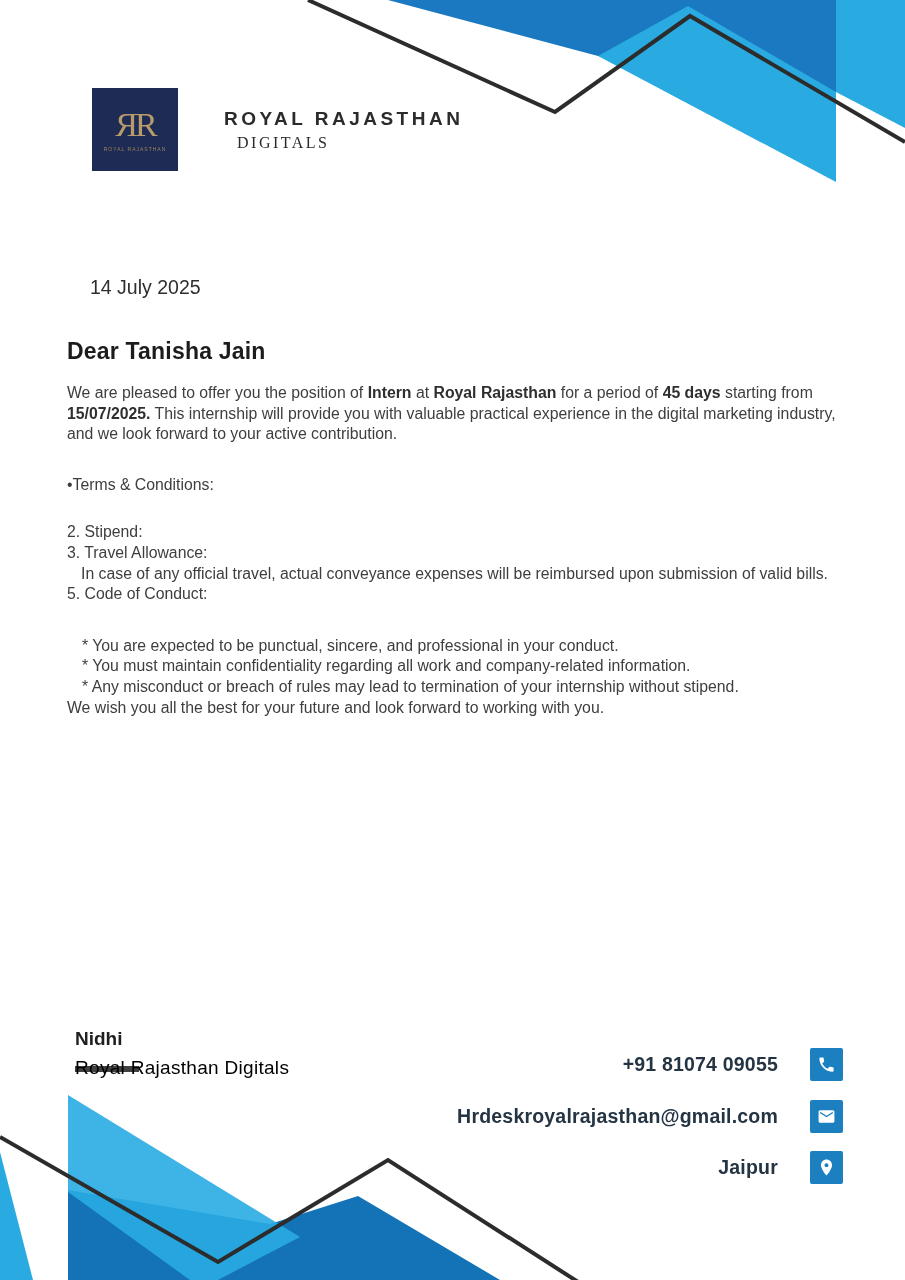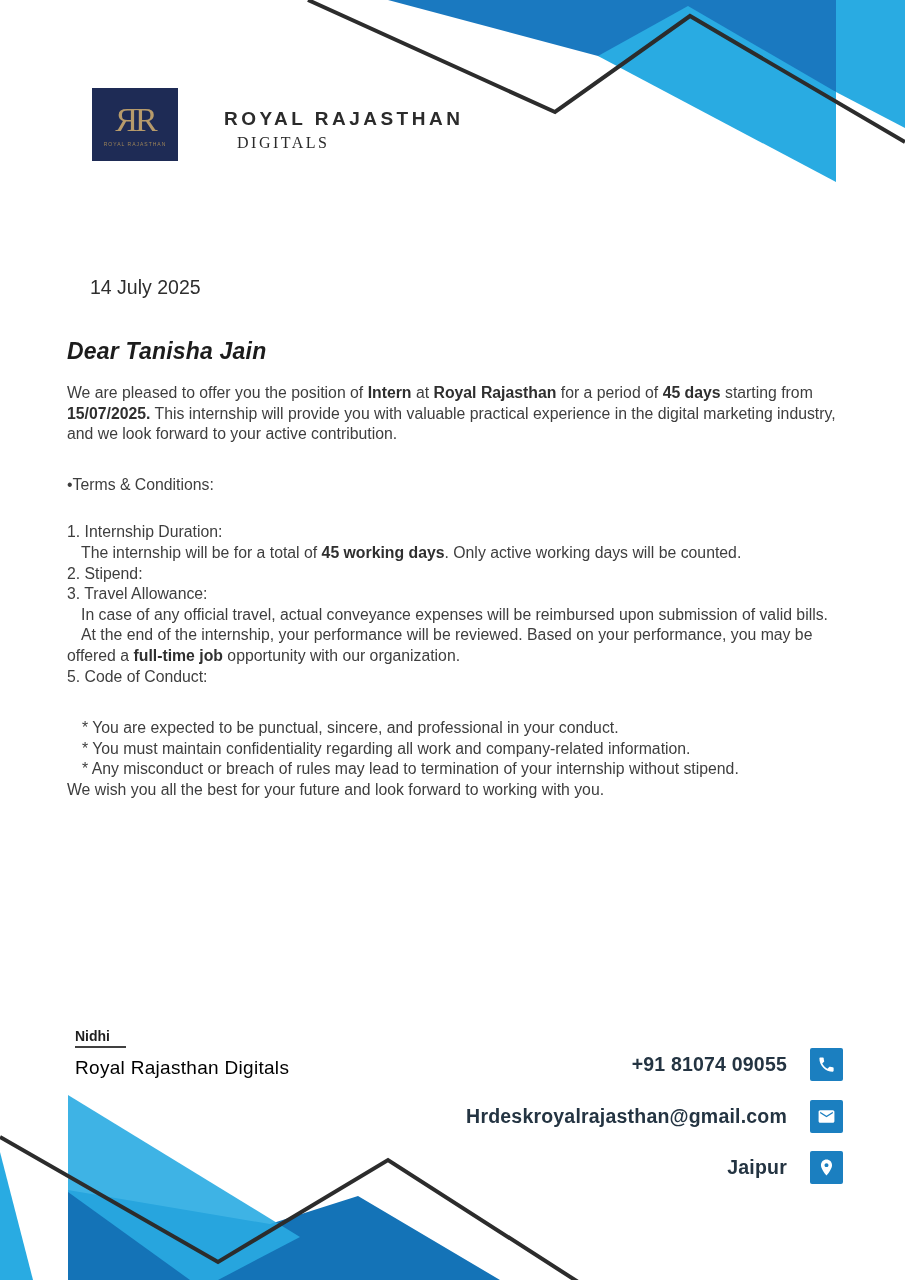--- a/index.html
+++ b/index.html
@@ -8,21 +8,21 @@
     background:#ffffff; overflow:hidden;
     font-family:"Liberation Sans", sans-serif;
     -webkit-font-smoothing:antialiased;
   }
   svg.deco { position:absolute; display:block; pointer-events:none; }
   #deco-top { top:0; left:0; }
   #deco-bottom { bottom:0; left:0; }
 
   
   .logo {
-    position:absolute; left:92px; top:88px; width:86px; height:73px;
+    position:absolute; left:92px; top:88px; width:86px; height:83px;
     background:#1e2b55; display:flex; flex-direction:column;
     align-items:center; justify-content:center;
   }
   .logo .monogram {
     font-family:"Liberation Serif", serif; font-size:34px; line-height:34px;
     color:#b79b6b; letter-spacing:-3px;
   }
   .logo .caption {
     font-size:5px; letter-spacing:1px; color:#9d8458; margin-top:4px; white-space:nowrap;
   }
@@ -31,41 +31,41 @@
   .brand .sub  { font-size:16px; font-weight:400; letter-spacing:2.5px; margin:4px 0 0 13px;font-family:Liberation Serif, serif; }
 
   
   .date { position:absolute; left:90px; top:276px; font-size:19.5px; color:#2e2e2e;text-align:center; }
   .letter {
     position:absolute; left:67px; top:338px; width:772px;
     font-size:15.8px; line-height:20.6px; color:#3e3e3e;
   }
   .letter h1 {
     margin:0 0 19px 0; font-size:23px; line-height:26px;
-    font-weight:800; color:#1c1c1c; letter-spacing:0.2px;font-style:italic;
+    font-weight:800; color:#1c1c1c; letter-spacing:0.2px;
   }
   .letter p, .letter .block { margin:0; }
   .intro        { margin:0 0 30px 0 !important; }
   .terms-title  { margin:0 0 27px 0 !important; }
   .section      { margin:0 0 31px 0; }
   .sec-body     { text-indent:14px; }
   .conduct-title{ margin:0 0 31px 0 !important; }
   .bullets      { margin:0 0 32px 0; padding-left:15px; }
   .bseg         { font-weight:700; color:#2f2f2f; }
 
   
   .sig-name {
-    position:absolute; left:75px; top:1028px; font-size:14px; font-weight:700;
-    color:#1f1f1f; border-bottom:2px solid #404040; padding:0 16px 2px 0;
+    position:absolute; left:75px; top:1028px; font-size:19px; font-weight:700;
+    color:#1f1f1f; border-bottom:6px solid #404040; padding:0 16px 16px 0;
   }
   .sig-company {
     position:absolute; left:75px; top:1057px; font-size:19px; color:#000000; letter-spacing:0.3px;
   }
   .contact-row {
-    position:absolute; right:62px; display:flex; align-items:center; gap:23px;
+    position:absolute; right:62px; display:flex; align-items:center; gap:32px;
   }
   .contact-row .label { font-size:19.5px; font-weight:600; color:#243442; letter-spacing:0.2px; }
   .icon-box {
     width:33px; height:33px; background:#1b7fc0; border-radius:2px;
     display:flex; align-items:center; justify-content:center; flex:0 0 auto;
   }
   .icon-box svg { width:19px; height:19px; fill:#ffffff; display:block; }
   #row-phone    { top:1048px; }
   #row-email    { top:1100px; }
   #row-location { top:1151px; }
@@ -100,36 +100,31 @@
 
   <div class="date">14 July 2025</div>
 
   <div class="letter">
     <h1>Dear Tanisha Jain</h1>
 
     <p class="intro"><span>We are pleased to offer you the position of </span><b class="bseg">Intern</b><span> at </span><b class="bseg">Royal Rajasthan</b><span> for a period of </span><b class="bseg">45 days</b><span> starting from </span><b class="bseg">15/07/2025.</b><span> This internship will provide you with valuable practical experience in the digital marketing industry, and we look forward to your active contribution.</span></p>
 
     <p class="terms-title">•Terms &amp; Conditions:</p>
 
-    <div class="section block">
-      <div>1. Internship Duration:</div>
-      <div class="sec-body"><span>The internship will be for a total of </span><b class="bseg">45 working days</b><span>. Only active working days will be counted.</span></div>
-    </div>
 
     <div class="section block">
       <div>2. Stipend:</div>
     </div>
 
     <div class="section block">
       <div>3. Travel Allowance:</div>
       <div class="sec-body"><span>In case of any official travel, actual conveyance expenses will be reimbursed upon submission of valid bills.</span><b class="bseg"></b><span></span></div>
     </div>
 
     <div class="section block">
-      <div class="sec-body"><span>At the end of the internship, your performance will be reviewed. Based on your performance, you may be offered a </span><b class="bseg">full-time job</b><span> opportunity with our organization.</span></div>
     </div>
 
     <p class="conduct-title">5. Code of Conduct:</p>
 
     <div class="bullets block">
       <div>* You are expected to be punctual, sincere, and professional in your conduct.</div>
       <div>* You must maintain confidentiality regarding all work and company-related information.</div>
       <div>* Any misconduct or breach of rules may lead to termination of your internship without stipend.</div>
     </div>
 

